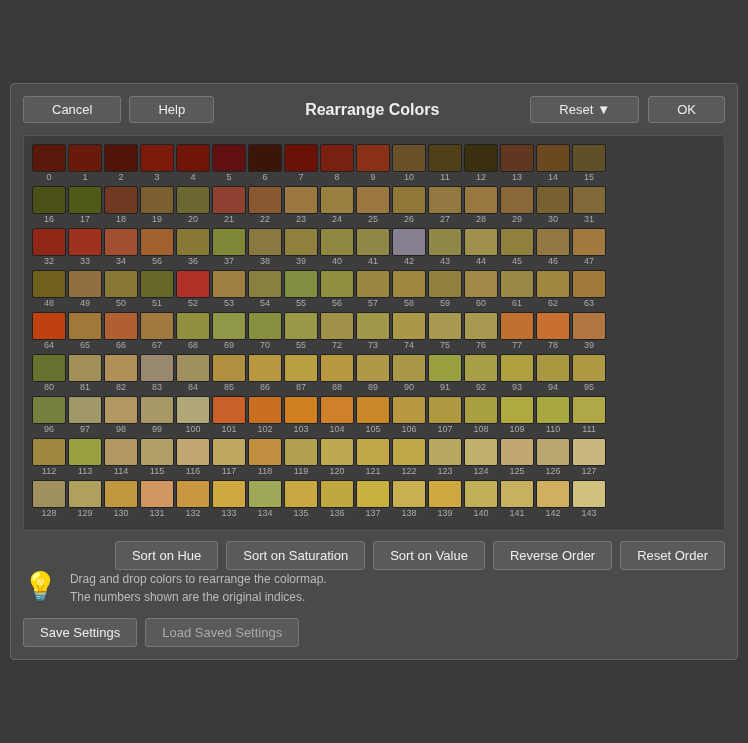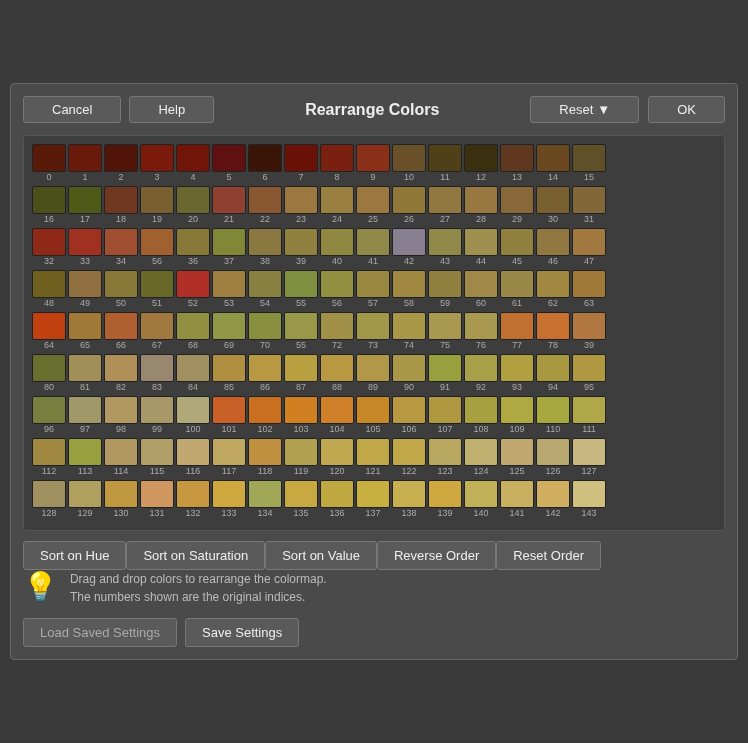--- a/index.html
+++ b/index.html
@@ -72,21 +72,23 @@
       border-radius: 2px;
     }
     .color-index {
       font-size: 9px;
       color: #aaa;
       margin-top: 1px;
       line-height: 1;
     }
     .sort-buttons {
       display: flex;
+      gap: 8px;
       flex-wrap: wrap;
+      justify-content: flex-end;
     }
     .sort-btn {
       background: #5a5a5a;
       border: 1px solid #777;
       border-radius: 3px;
       color: #eee;
       padding: 6px 16px;
       cursor: pointer;
       font-size: 13px;
     }
@@ -750,16 +752,16 @@
 
   <div class="info-section">
     <div class="lightbulb-icon">💡</div>
     <div class="info-text">
       <div>Drag and drop colors to rearrange the colormap.</div>
       <div>The numbers shown are the original indices.</div>
     </div>
   </div>
 
   <div class="bottom-buttons">
+    <button class="bottom-btn active">Save Settings</button>
     <button class="bottom-btn">Load Saved Settings</button>
-    <button class="bottom-btn active">Save Settings</button>
   </div>
 </div>
 
 </body></html>

